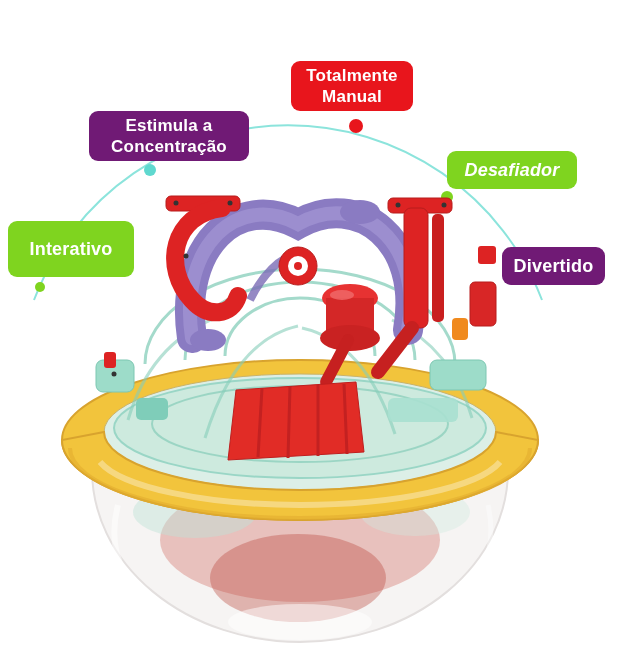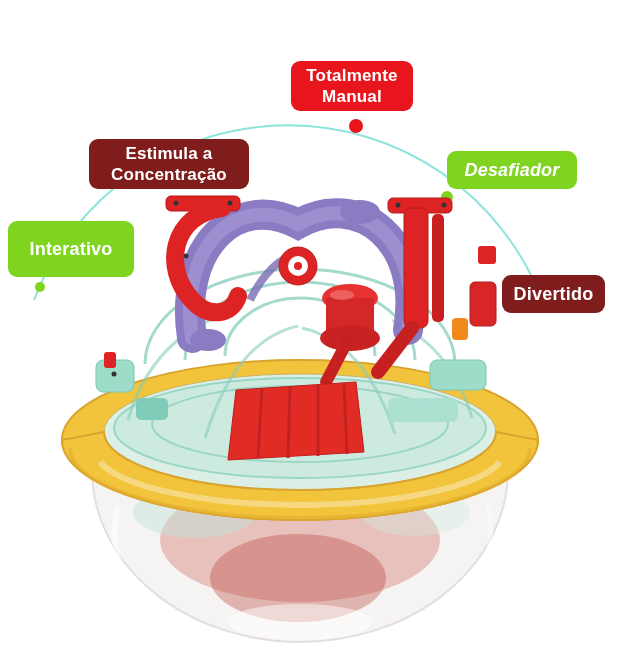--- a/index.html
+++ b/index.html
@@ -21,21 +21,21 @@
     border-radius: 9px;
     box-sizing: border-box;
     display: flex;
     align-items: center;
     justify-content: center;
     line-height: 1.25;
     padding: 0 10px;
     letter-spacing: 0.2px;
   }
   .callout.red   { background: #e8151c; }
-  .callout.teal  { background: #7f1d1d; margin-top: 28px; }
+  .callout.teal  { background: #701a75; }
   .callout.green { background: #7fd41f; }
 
   #c-totalmente { left: 291px; top: 61px;  width: 122px; height: 50px; font-size: 17px; }
   #c-estimula   { left: 89px;  top: 111px; width: 160px; height: 50px; font-size: 17px; }
   #c-desafiador { left: 447px; top: 151px; width: 130px; height: 38px; font-size: 18px; font-style: italic; }
   #c-interativo { left: 8px;   top: 221px; width: 126px; height: 56px; font-size: 18px; }
   #c-divertido  { left: 502px; top: 247px; width: 103px; height: 38px; font-size: 18px; }
 </style>
 </head>
 <body>

